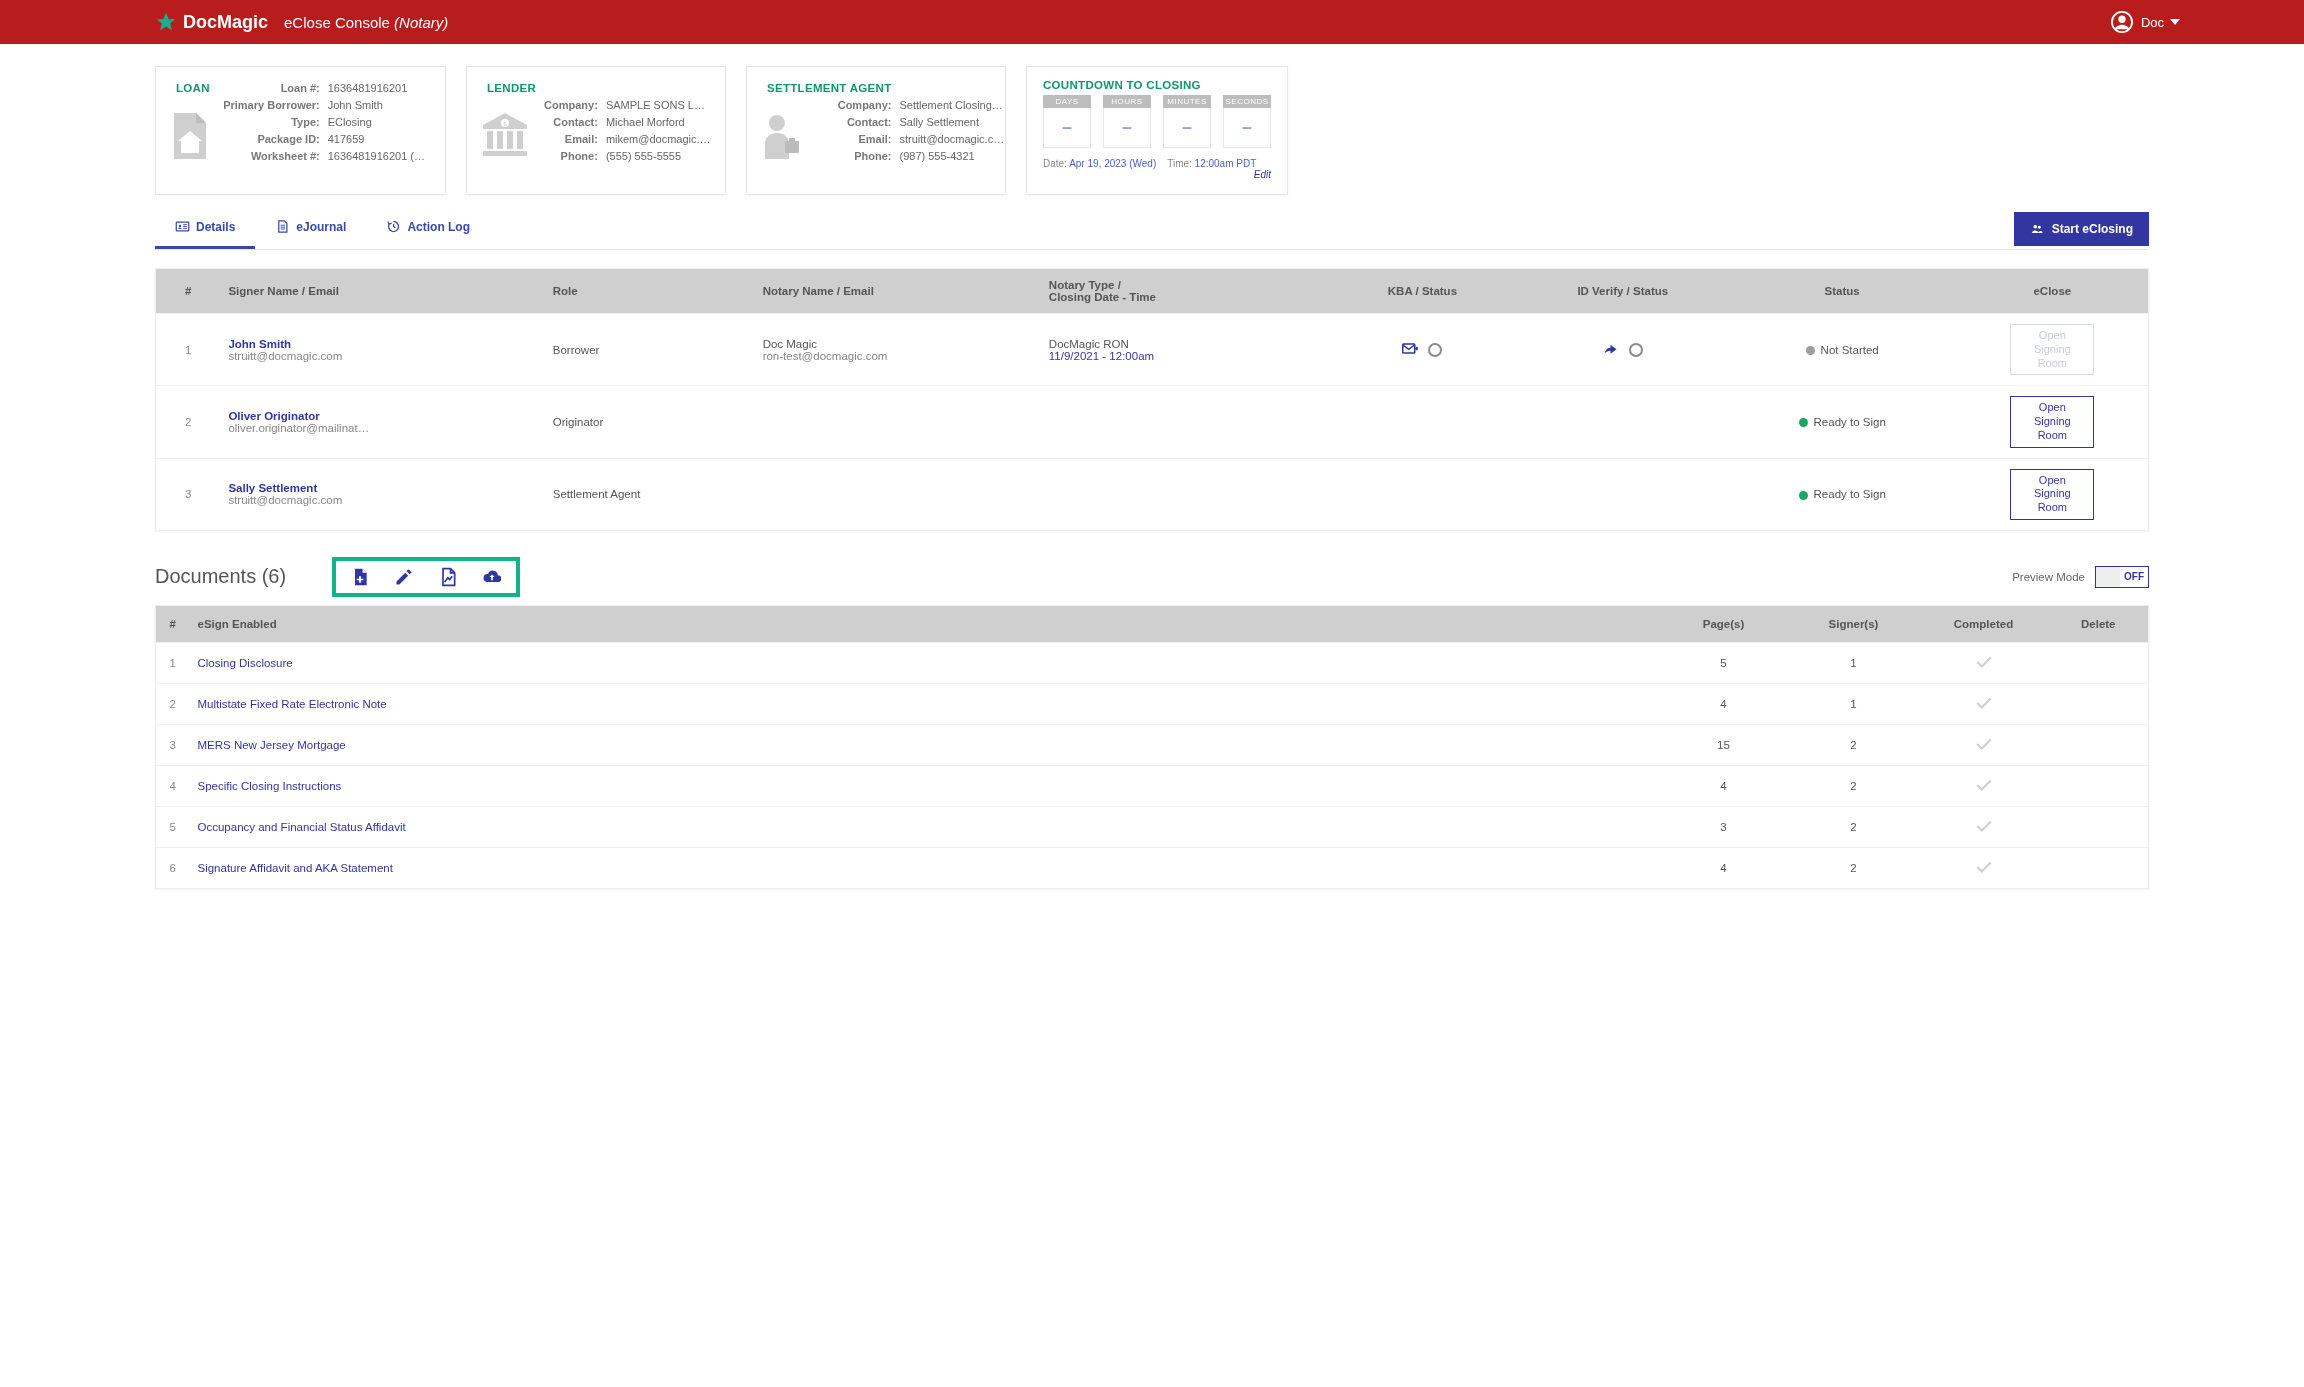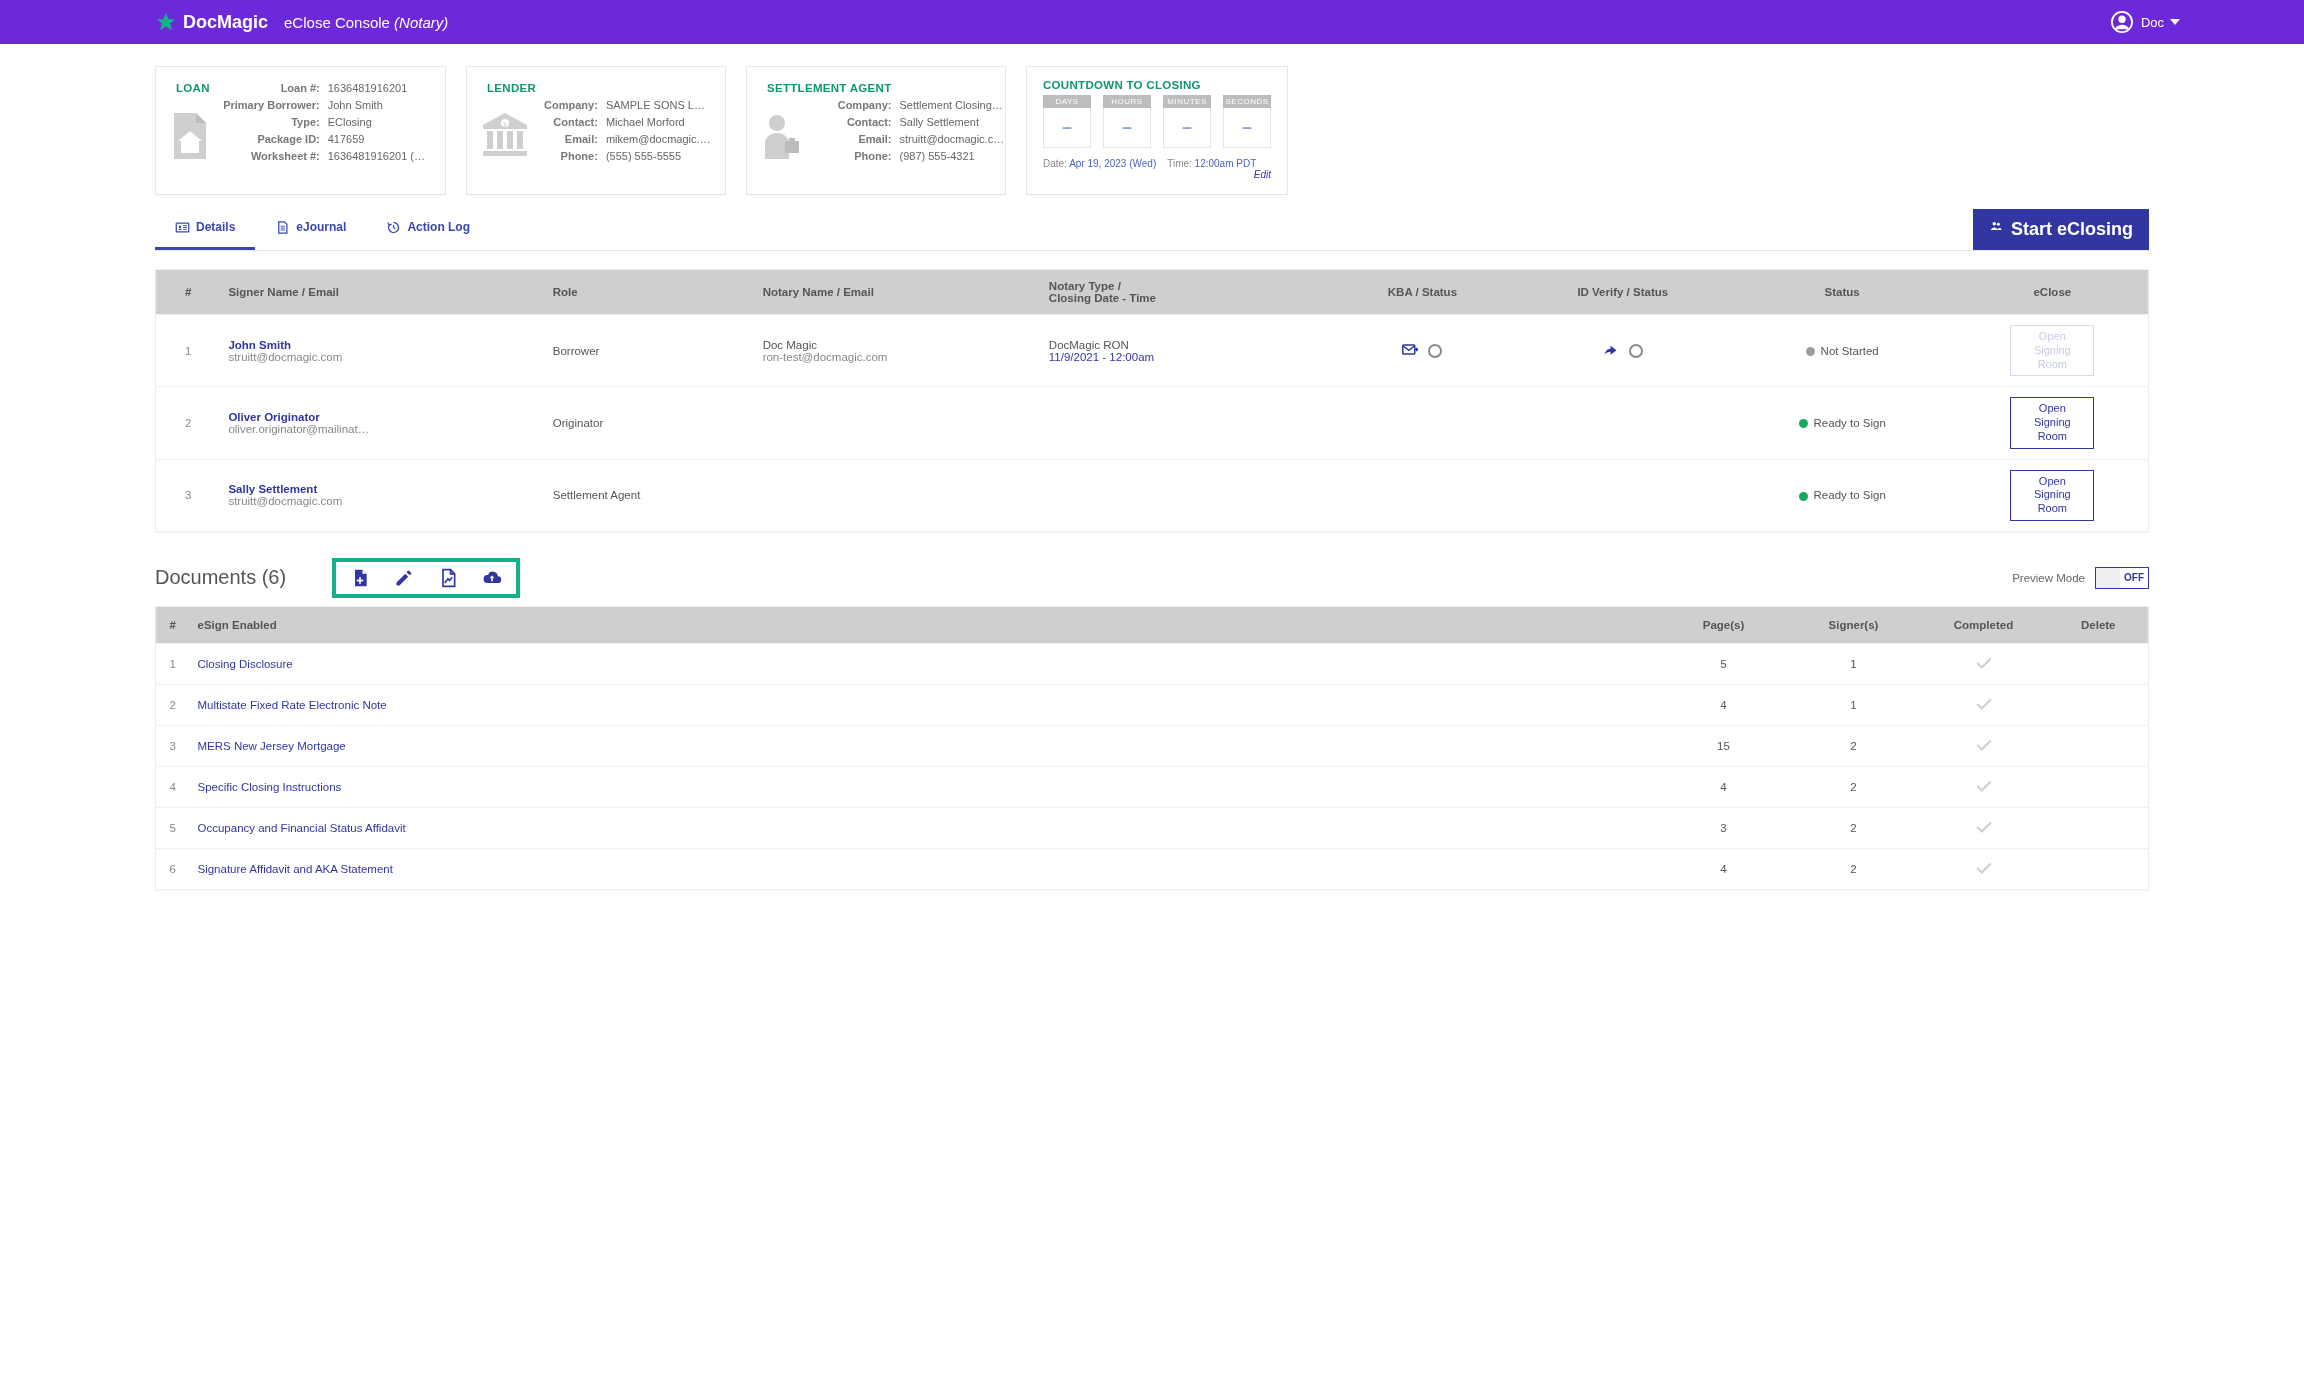--- a/index.html
+++ b/index.html
@@ -1,18 +1,18 @@
 <!DOCTYPE html>
 <html><head>
 <meta charset="utf-8">
 <style>
   * { box-sizing: border-box; margin: 0; padding: 0; }
   body { font-family: Arial, Helvetica, sans-serif; background: #fff; color: #555; font-size: 11.5px; }
   a, .linkish { color: #3136a0; }
-  .topbar { background: #6d28d9; color: #fff; height: 44px; display: flex; align-items: center; padding: 0 14px 0 155px; }
+  .topbar { background: #b91c1c; color: #fff; height: 44px; display: flex; align-items: center; padding: 0 14px 0 155px; }
   .brand-logo { display: flex; align-items: center; font-size: 18px; font-weight: 700; color: #fff; }
   .brand-logo svg { width: 22px; height: 22px; margin-right: 6px; }
   .brand-title { font-size: 15px; margin-left: 16px; font-weight: 400; }
   .brand-title .ital { font-style: italic; }
   .topbar-spacer { flex: 1; }
   .user-chip { display: flex; align-items: center; font-size: 13px; margin-right: 110px; cursor: pointer; }
   .user-chip svg.avatar { width: 22px; height: 22px; margin-right: 8px; }
   .user-chip svg.caret { width: 10px; height: 10px; margin-left: 6px; }
   .page { padding: 22px 155px 40px 155px; }
 
@@ -39,21 +39,21 @@
   .count-meta { font-size: 10px; color: #888; margin-top: 10px; }
   .count-meta .blue { color: #4b63c5; }
   .count-meta .edit { float: right; color: #3136a0; font-style: italic; cursor:pointer; }
 
   
   .tabs-row { display: flex; align-items: center; border-bottom: 1px solid #e6e6e6; margin-bottom: 18px; }
   .tab { display: flex; align-items: center; gap: 6px; padding: 10px 20px 12px 20px; font-size: 12px; color: #3949ab; cursor: pointer; border-bottom: 3px solid transparent; font-weight:600;}
   .tab.active { border-bottom-color: #3949ab; }
   .tab svg { width: 15px; height: 15px; fill: #3949ab; }
   .tabs-spacer { flex: 1; }
-  .btn-start { background: #3136a0; color: #fff; border: 0; padding: 10px 16px; font-size: 18px; display: flex; align-items: flex-start; gap: 8px; cursor: pointer; font-weight:600;}
+  .btn-start { background: #3136a0; color: #fff; border: 0; padding: 10px 16px; font-size: 12px; display: flex; align-items: flex-start; gap: 8px; cursor: pointer; font-weight:600;}
   .btn-start svg { width: 14px; height: 14px; fill: #fff; }
 
   
   .section-title { font-size: 20px; color: #555; margin: 6px 0 10px 0; font-weight: 400; }
   .grid { border: 1px solid #eee; box-shadow: 0 1px 2px rgba(0,0,0,.05); }
   .grid-head { background: #cfcfcf; }
   .grid-head th { font-size: 11.5px; color: #555; text-align: left; font-weight: 600; padding: 10px 8px; vertical-align: middle; }
   .grid td { padding: 10px 8px; font-size: 11.5px; vertical-align: middle; }
   .grid tbody tr { border-top: 1px solid #f0f0f0; }
   .col-idx { width: 34px; text-align: center; color: #888; }

